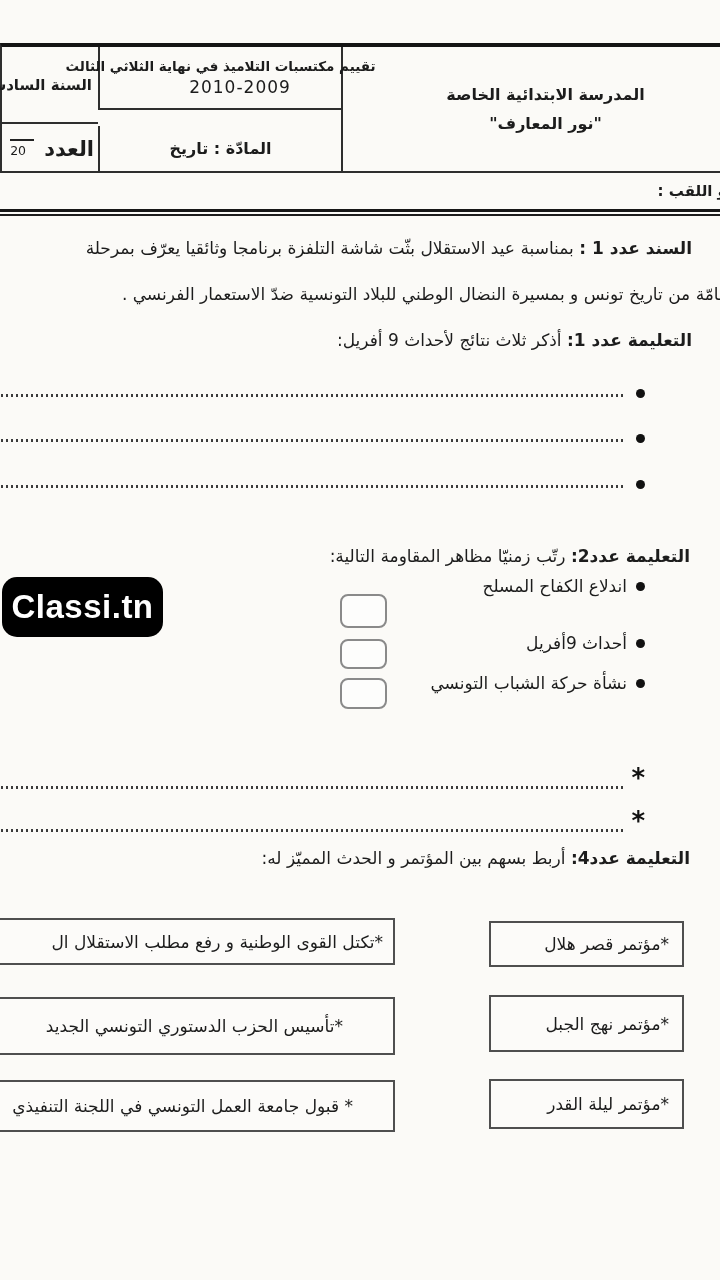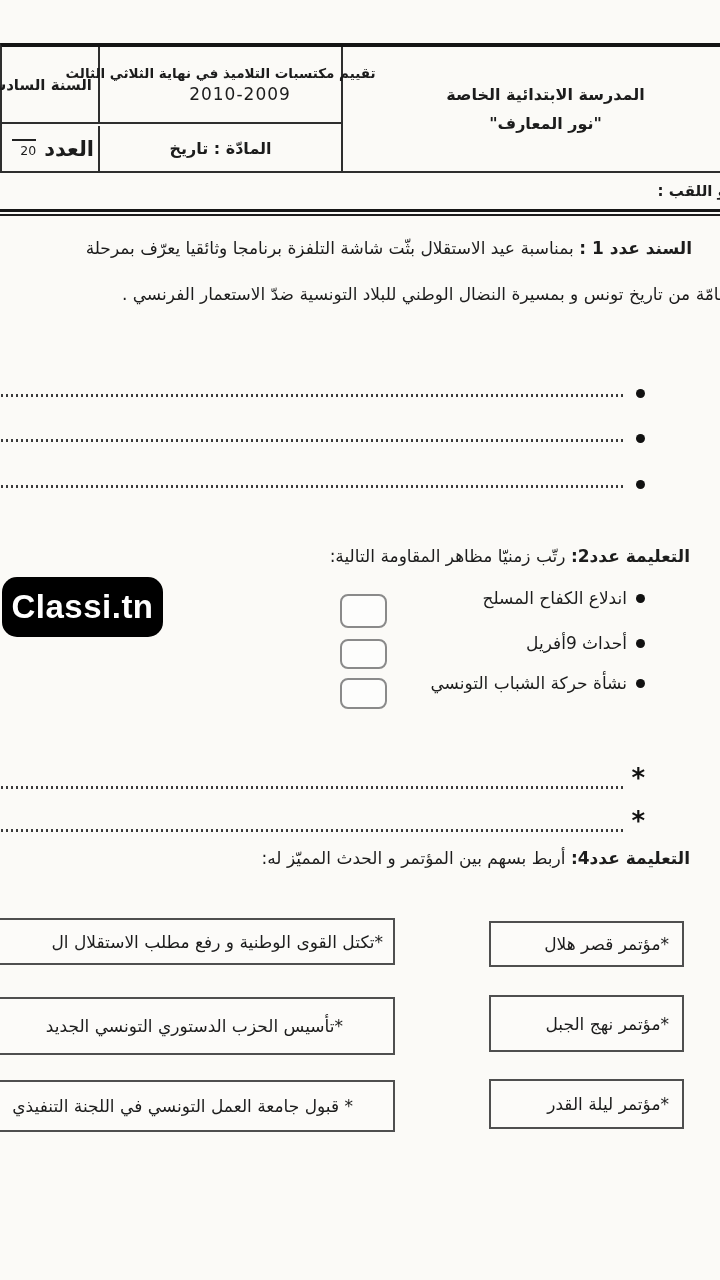--- a/index.html
+++ b/index.html
@@ -12,34 +12,34 @@
   .bold{font-weight:bold;}
 
   
   .hd-table{top:43px;left:0;width:748px;height:130px;
     border-top:4px solid #141414;border-bottom:2px solid #2e2e2e;border-left:2px solid #2e2e2e;
     box-sizing:border-box;}
   .cell{position:absolute;box-sizing:border-box;}
   .cell-school{right:0;left:339px;top:0;height:124px;border-left:2px solid #2e2e2e;
     display:flex;flex-direction:column;align-items:center;justify-content:center;gap:10px;}
   .school-line{font-weight:bold;font-size:16px;white-space:nowrap;}
-  .cell-mid-top{left:96px;width:243px;top:0;height:77px;border-left:2px solid #2e2e2e;border-bottom:2px solid #2e2e2e;
+  .cell-mid-top{left:96px;width:243px;top:0;height:63px;border-left:2px solid #2e2e2e;border-bottom:2px solid #2e2e2e;
     display:flex;flex-direction:column;align-items:center;justify-content:center;gap:3px;}
   .cell-mid-bot{left:96px;width:243px;top:79px;height:45px;border-left:2px solid #2e2e2e;
     display:flex;align-items:center;justify-content:center;}
   .cell-left-top{left:0;width:96px;top:0;height:77px;border-bottom:2px solid #2e2e2e;
     display:flex;align-items:center;}
   .cell-left-bot{left:0;width:96px;top:79px;height:45px;
     display:flex;align-items:center;justify-content:flex-start;gap:8px;padding-right:4px;}
   .assess-title{font-weight:bold;font-size:13.5px;white-space:nowrap;}
   .assess-year{font-size:17px;letter-spacing:1px;margin-left:39px;}
   .subject{font-weight:bold;font-size:16px;white-space:nowrap;}
   .level{font-weight:bold;font-size:15px;white-space:nowrap;margin-right:6px;}
   .grade-label{font-weight:bold;font-size:21px;white-space:nowrap;}
-  .frac{display:inline-flex;flex-direction:column;align-items:flex-start;width:26px;}
+  .frac{display:inline-flex;flex-direction:column;align-items:flex-end;width:26px;}
   .frac-bar{width:24px;border-top:2px solid #222;height:2px;}
   .frac-den{font-size:12.5px;font-family:"DejaVu Sans",sans-serif;}
 
   
   .name-label{top:182px;right:-55px;font-weight:bold;font-size:15px;white-space:nowrap;}
   .rule-wrap{top:209px;left:-5px;width:735px;}
   .rule-a{height:3px;background:#171717;}
   .rule-gap{height:2px;}
   .rule-b{height:2px;background:#1d1d1d;}
 
@@ -60,21 +60,21 @@
   .bullet{width:9px;height:9px;border-radius:50%;background:#111;}
   .b1{top:389px;right:75px;} .d1{top:394px;}
   .b2{top:434px;right:75px;} .d2{top:439px;}
   .b3{top:480px;right:75px;} .d3{top:485px;}
   .ast{font-size:26px;font-weight:bold;color:#111;line-height:1;right:75px;}
   .a1{top:765px;} .ad1{top:786px;}
   .a2{top:808px;} .ad2{top:829px;}
 
   
   .q2-item{right:75px;display:flex;align-items:center;gap:9px;font-size:17px;white-space:nowrap;}
-  .q2-i1{top:588px;} .q2-i2{top:633px;} .q2-i3{top:673px;}
+  .q2-i1{top:576px;} .q2-i2{top:633px;} .q2-i3{top:673px;}
   .chk{position:absolute;left:340px;width:47px;border:2px solid #8a8a8a;border-radius:8px;
     background:#fdfdfc;box-sizing:border-box;}
   .chk1{top:594px;height:34px;} .chk2{top:639px;height:30px;} .chk3{top:678px;height:31px;}
 
   
   .watermark{top:577px;left:2px;width:161px;height:60px;background:#000;border-radius:15px;
     display:flex;align-items:center;justify-content:center;}
   .watermark span{color:#fff;font-family:"Liberation Sans",sans-serif;font-weight:bold;
     font-size:33px;letter-spacing:.5px;direction:ltr;}
 
@@ -123,20 +123,24 @@
     <div class="rule-gap"></div>
     <div class="rule-b"></div>
   </div>
 
   <div class="abs bodyline support1">
     <span class="bold">السند عدد 1 :</span>
     <span>بمناسبة عيد الاستقلال بثّت شاشة التلفزة برنامجا وثائقيا يعرّف بمرحلة</span>
   </div>
   <div class="abs bodyline support2">هامّة من تاريخ تونس و بمسيرة النضال الوطني للبلاد التونسية ضدّ الاستعمار الفرنسي .</div>
 
+  <div class="abs bodyline q1-header">
+    <span class="bold">التعليمة عدد 1:</span>
+    <span>أذكر ثلاث نتائج لأحداث 9 أفريل:</span>
+  </div>
   <div class="abs bullet b1"></div>
   <div class="abs dotline b d1"></div>
   <div class="abs bullet b2"></div>
   <div class="abs dotline b d2"></div>
   <div class="abs bullet b3"></div>
   <div class="abs dotline b d3"></div>
 
   <div class="abs bodyline q2-header">
     <span class="bold">التعليمة عدد2:</span>
     <span>رتّب زمنيّا مظاهر المقاومة التالية:</span>

